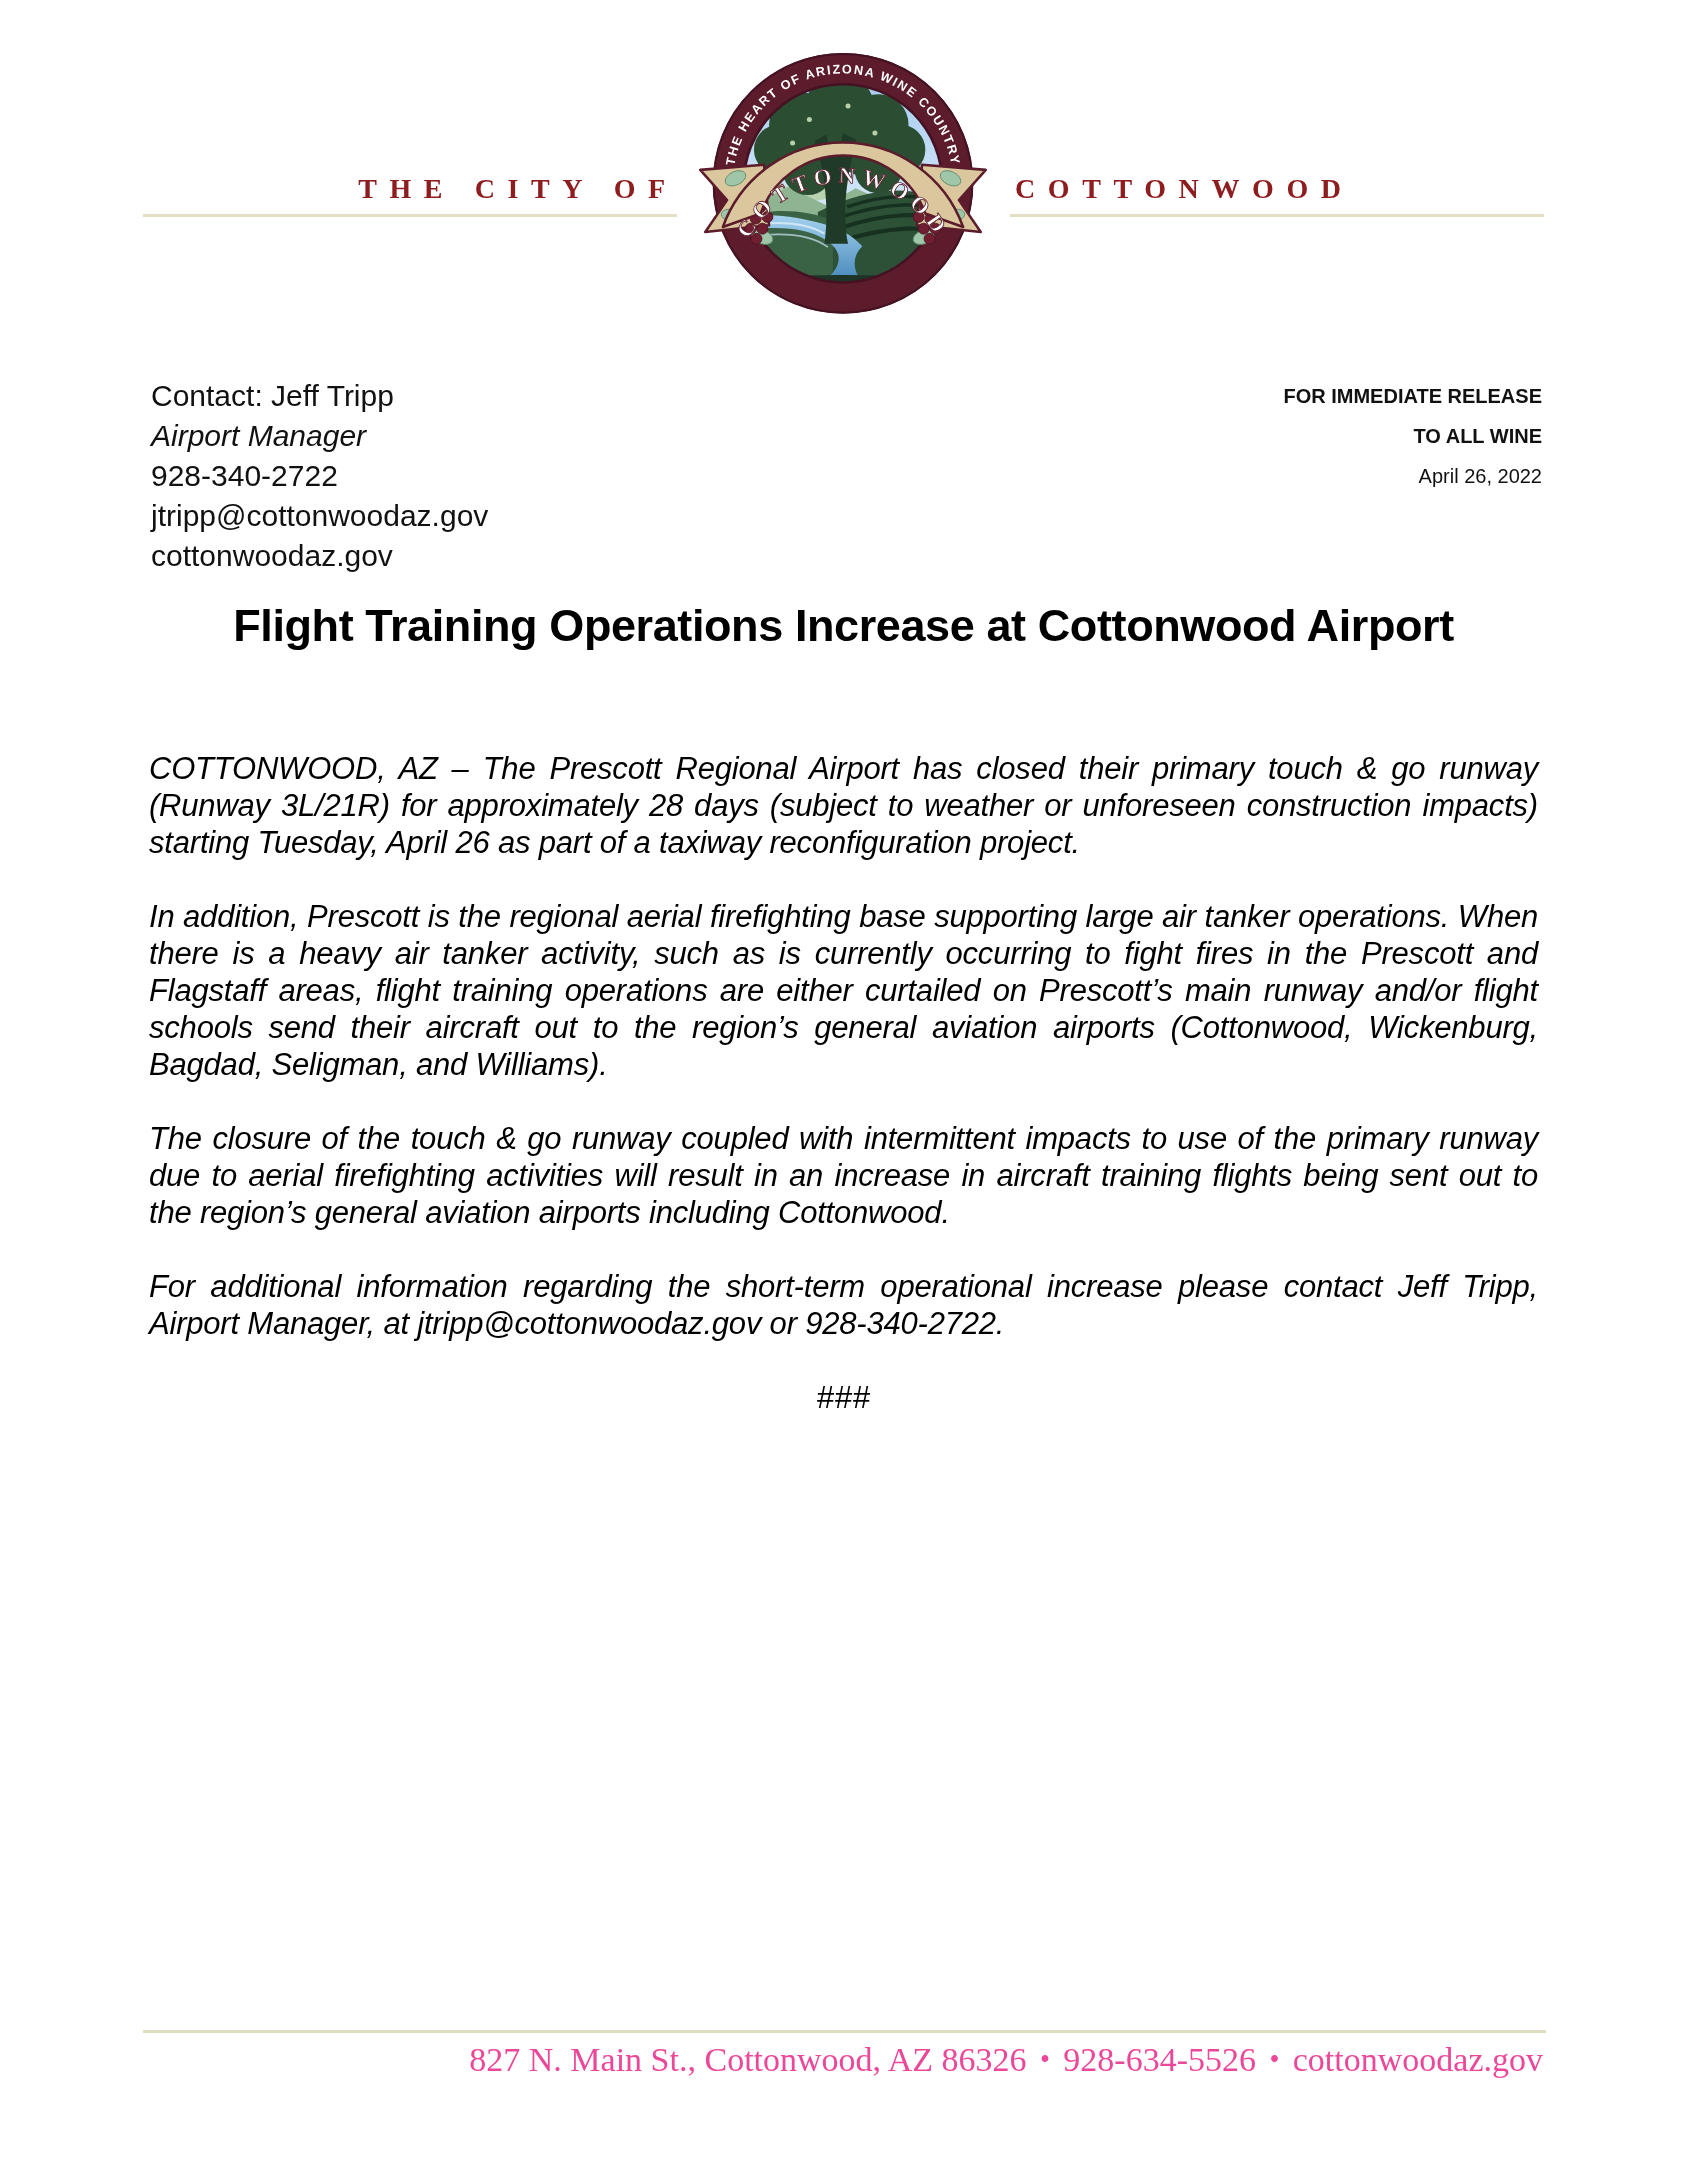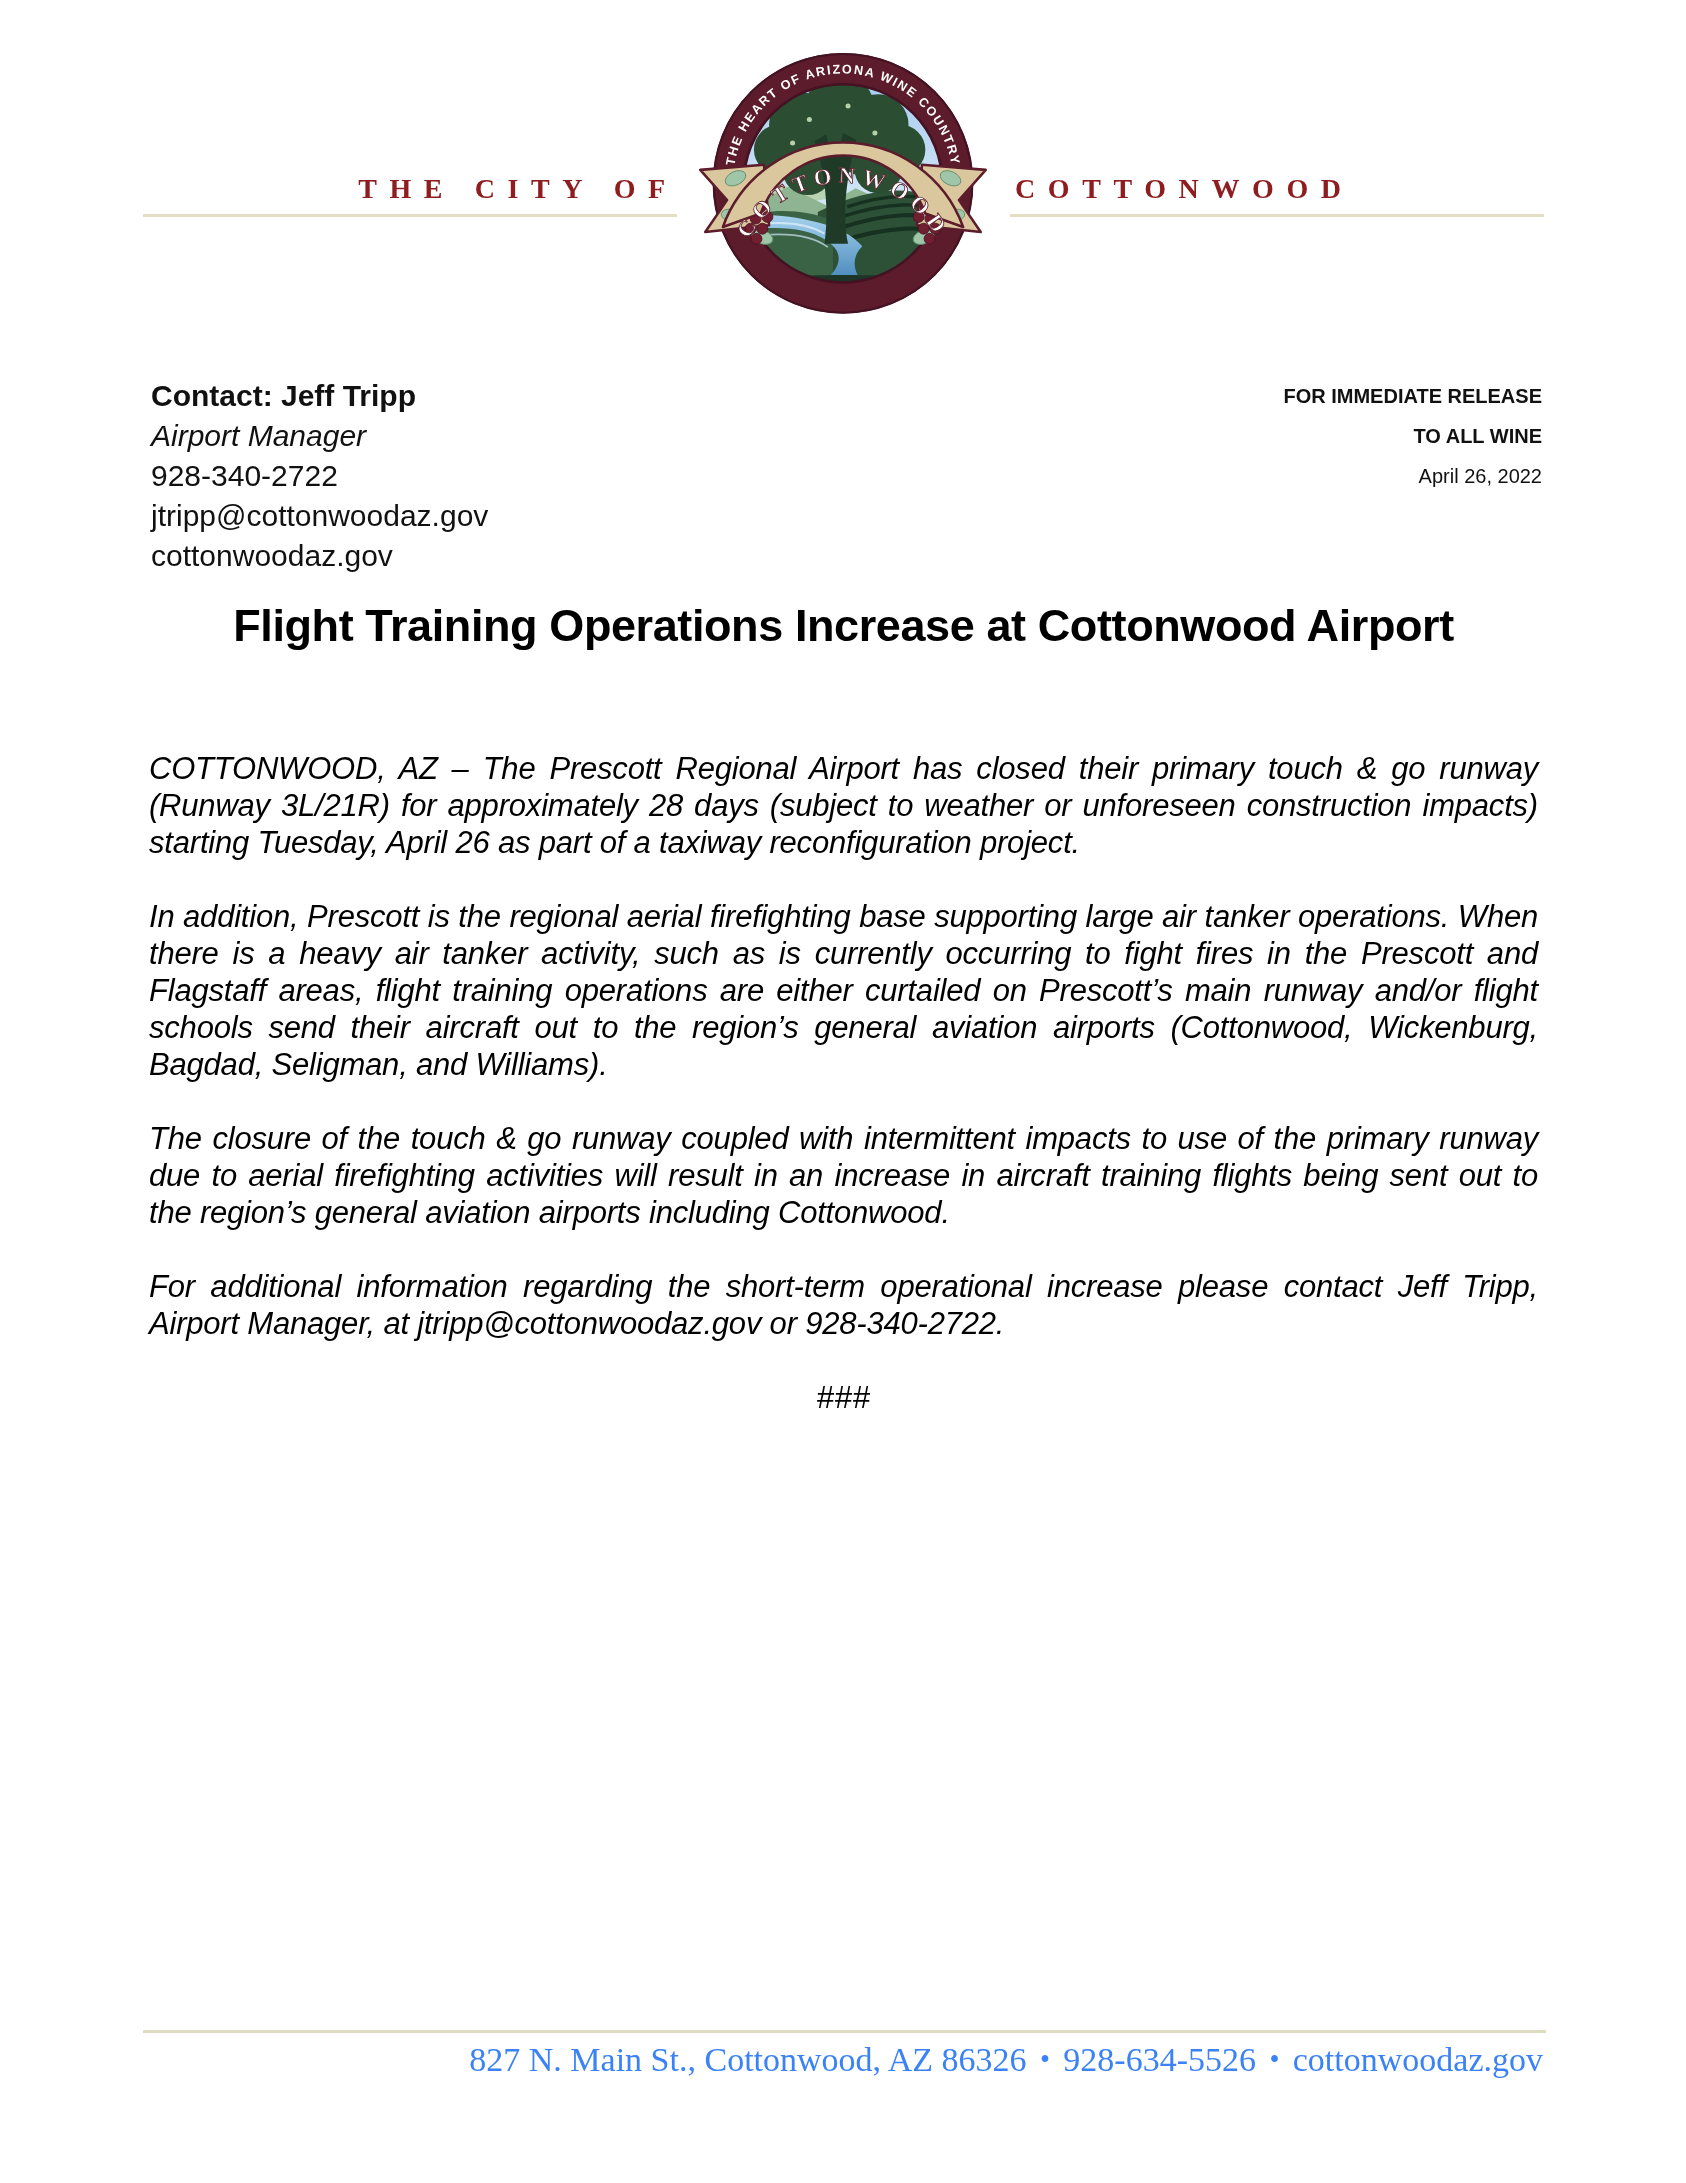--- a/index.html
+++ b/index.html
@@ -27,21 +27,21 @@
   }
   .header-cell.left .header-label{padding-right:11.8px;}
   .header-cell.right .header-label{padding-left:5px;}
   .header-rule{height:2.5px;background:#e2dfc2;margin-top:9.2px;}
   .logo-wrap{position:absolute;left:675px;top:42px;width:336px;height:286px;}
   
   .contact{
     position:absolute;left:151px;top:376px;
     font-size:30px;line-height:40px;
   }
-  .contact .name{font-weight:bold;}
+  .contact .name{font-weight:normal;}
   .contact .role{font-style:italic;}
   .release{
     position:absolute;right:145px;top:376px;
     text-align:right;font-size:20px;line-height:40px;
   }
   .release .strong{font-weight:bold;}
   
   .headline{
     position:absolute;left:84px;right:84px;top:600px;
     text-align:center;font-weight:bold;font-size:45px;
@@ -59,21 +59,21 @@
   .tagline{
     position:absolute;left:148px;top:1967px;
     font-family:"DejaVu Serif",serif;font-style:italic;
     font-size:47px;color:#7c2a3a;letter-spacing:1.7px;
     white-space:nowrap;
   }
   .footer-rule{position:absolute;left:143px;right:141px;top:2030px;height:2.5px;background:#dfddc0;}
   .address-line{
     position:absolute;right:144px;top:2041px;
     font-family:"Liberation Serif",serif;
-    font-size:34px;color:#3b82f6;white-space:nowrap;
+    font-size:34px;color:#ec4899;white-space:nowrap;
   }
   .address-line .sep{padding:0 13.4px;font-size:28.6px;vertical-align:2.5px;}
 </style>
 </head>
 <body>
 
 <div class="page">
 
   <div class="header-cell left">
     <span class="header-label">THE CITY OF</span>

